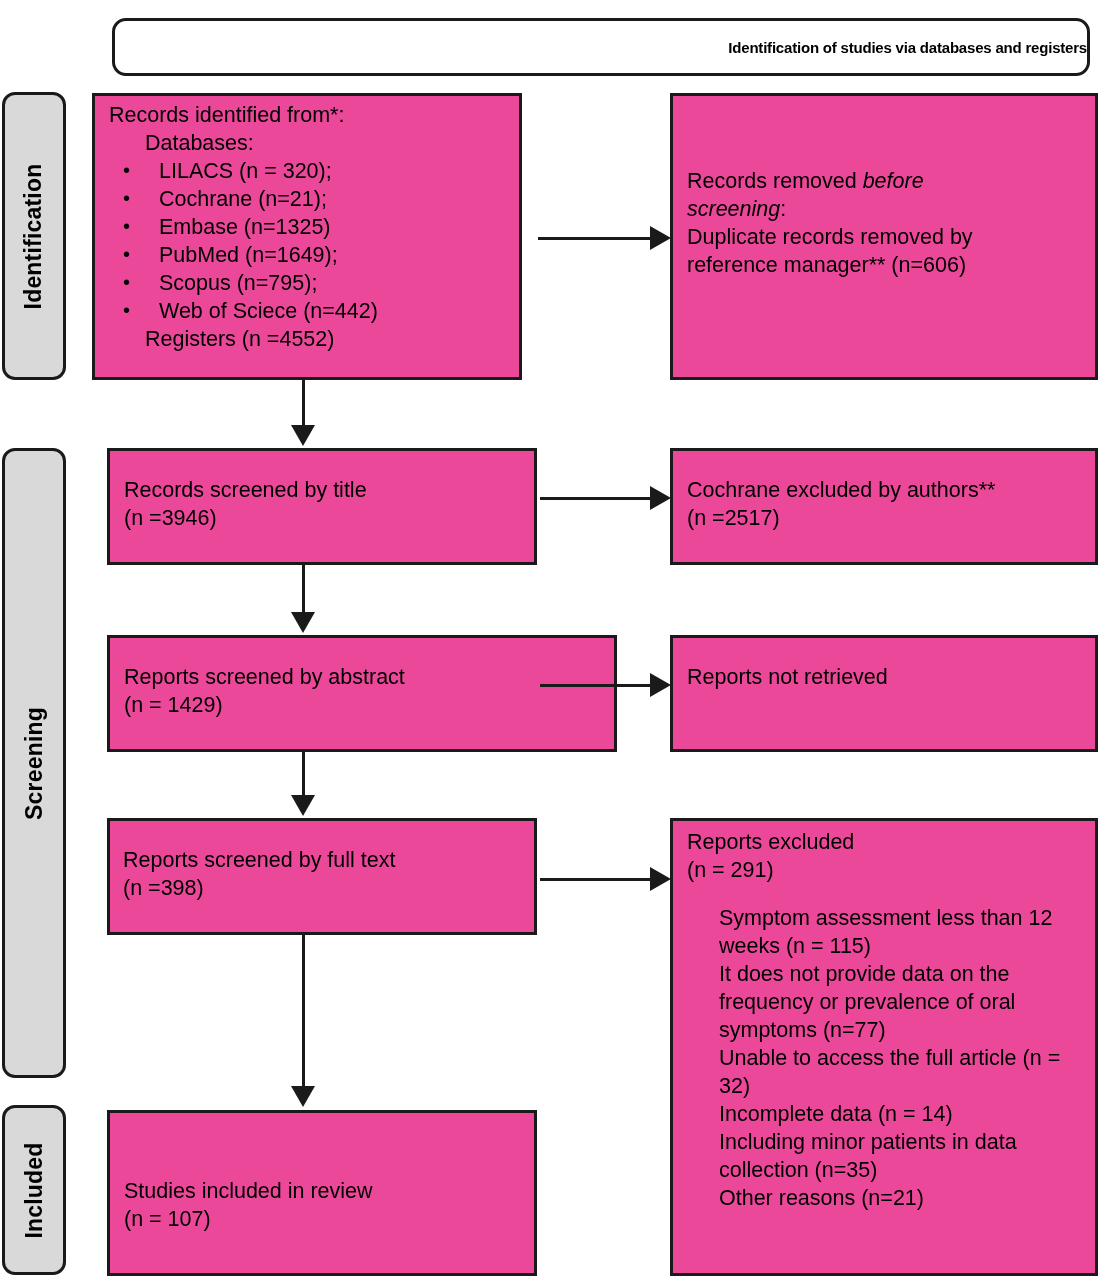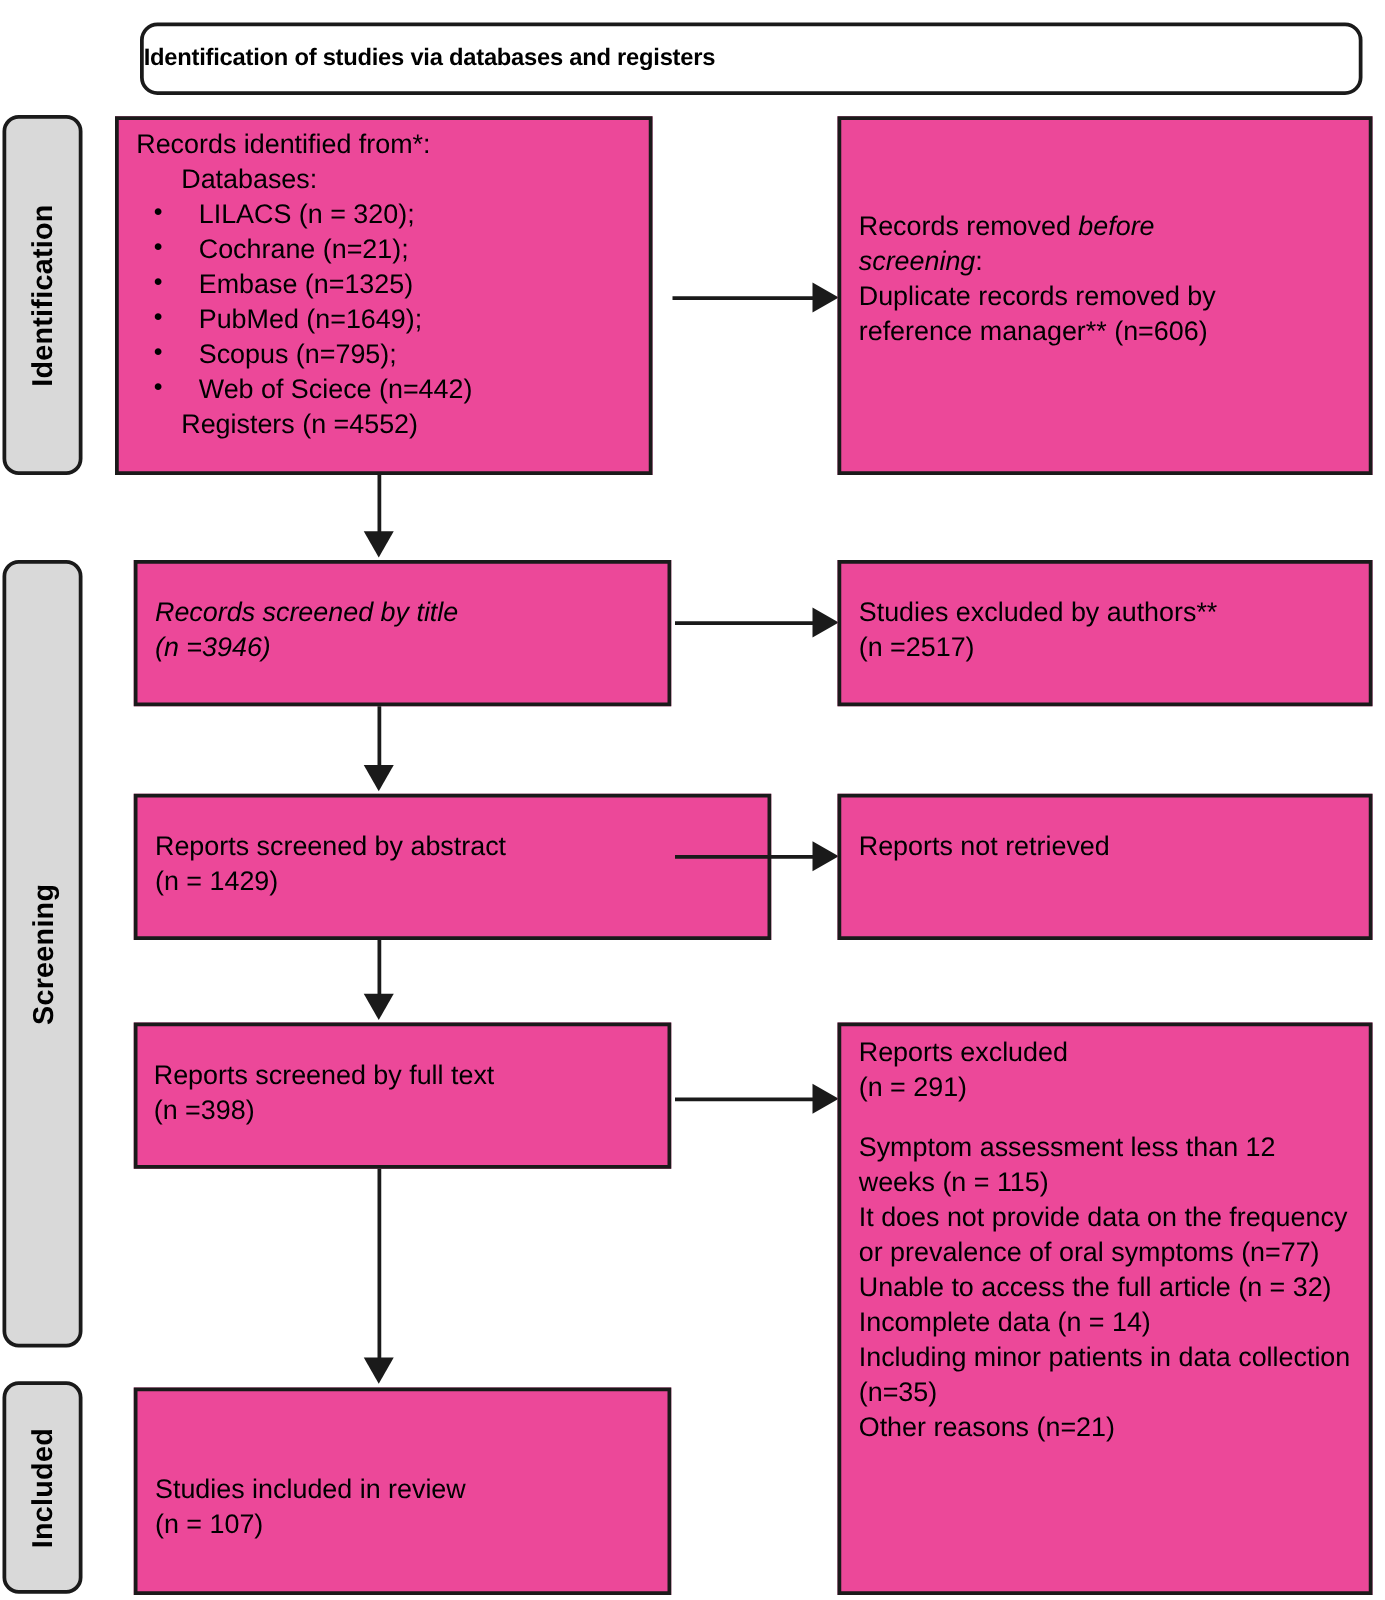--- a/index.html
+++ b/index.html
@@ -36,23 +36,23 @@
 
   
   .banner {
     position: absolute;
     box-sizing: border-box;
     background: #ffffff;
     border: 3px solid #1a1a1a;
     border-radius: 14px;
     display: flex;
     align-items: center;
-    justify-content: flex-start;
+    justify-content: flex-end;
     font-weight: bold;
-    font-size: 19px;
+    font-size: 15px;
     letter-spacing: -0.2px;
   }
 
   
   .phase {
     position: absolute;
     box-sizing: border-box;
     background: #d9d9d9;
     border: 3px solid #1a1a1a;
     border-radius: 13px;
@@ -64,21 +64,21 @@
     display: block;
     transform: rotate(-90deg);
     white-space: nowrap;
     font-weight: bold;
     font-size: 23px;
     letter-spacing: 0.2px;
   }
 
   
   .ln { display: block; white-space: pre; }
-  .ln.wrap { white-space: normal; }
+  .ln.wrap { white-space: normal; margin-left: 32px; }
   .ital { font-style: italic; }
   .indent1 { padding-left: 36px; }
   .bullet-row {
     display: block;
     padding-left: 50px;
     position: relative;
     white-space: pre;
   }
   .bullet-row::before {
     content: "\2022";
@@ -161,32 +161,32 @@
       <span class="ln"><span class="ital">screening</span><span>:</span></span>
       <span class="ln">Duplicate records removed by</span>
       <span class="ln">reference manager** (n=606)</span>
     </div>
   </div>
 
   <div class="vline" style="left:302px; top:380px; height:48px;"></div>
   <div class="arrow-down" style="left:291px; top:425px;"></div>
 
   <div class="box" style="left:107px; top:448px; width:430px; height:117px;">
-    <div class="inner" style="padding-top:26px;font-style:italic;">
+    <div class="inner" style="padding-top:26px;">
       <span class="ln">Records screened by title</span>
       <span class="ln">(n =3946)</span>
     </div>
   </div>
 
   <div class="hline" style="left:540px; top:497px; width:113px;"></div>
   <div class="arrow-right" style="left:650px; top:486px;"></div>
 
   <div class="box" style="left:670px; top:448px; width:428px; height:117px;">
     <div class="inner" style="padding-top:26px;">
-      <span class="ln">Studies excluded by authors**</span>
+      <span class="ln">Cochrane excluded by authors**</span>
       <span class="ln">(n =2517)</span>
     </div>
   </div>
 
   <div class="vline" style="left:302px; top:565px; height:48px;"></div>
   <div class="arrow-down" style="left:291px; top:612px;"></div>
 
   <div class="box" style="left:107px; top:635px; width:510px; height:117px;">
     <div class="inner" style="padding-top:26px;">
       <span class="ln">Reports screened by abstract</span>

